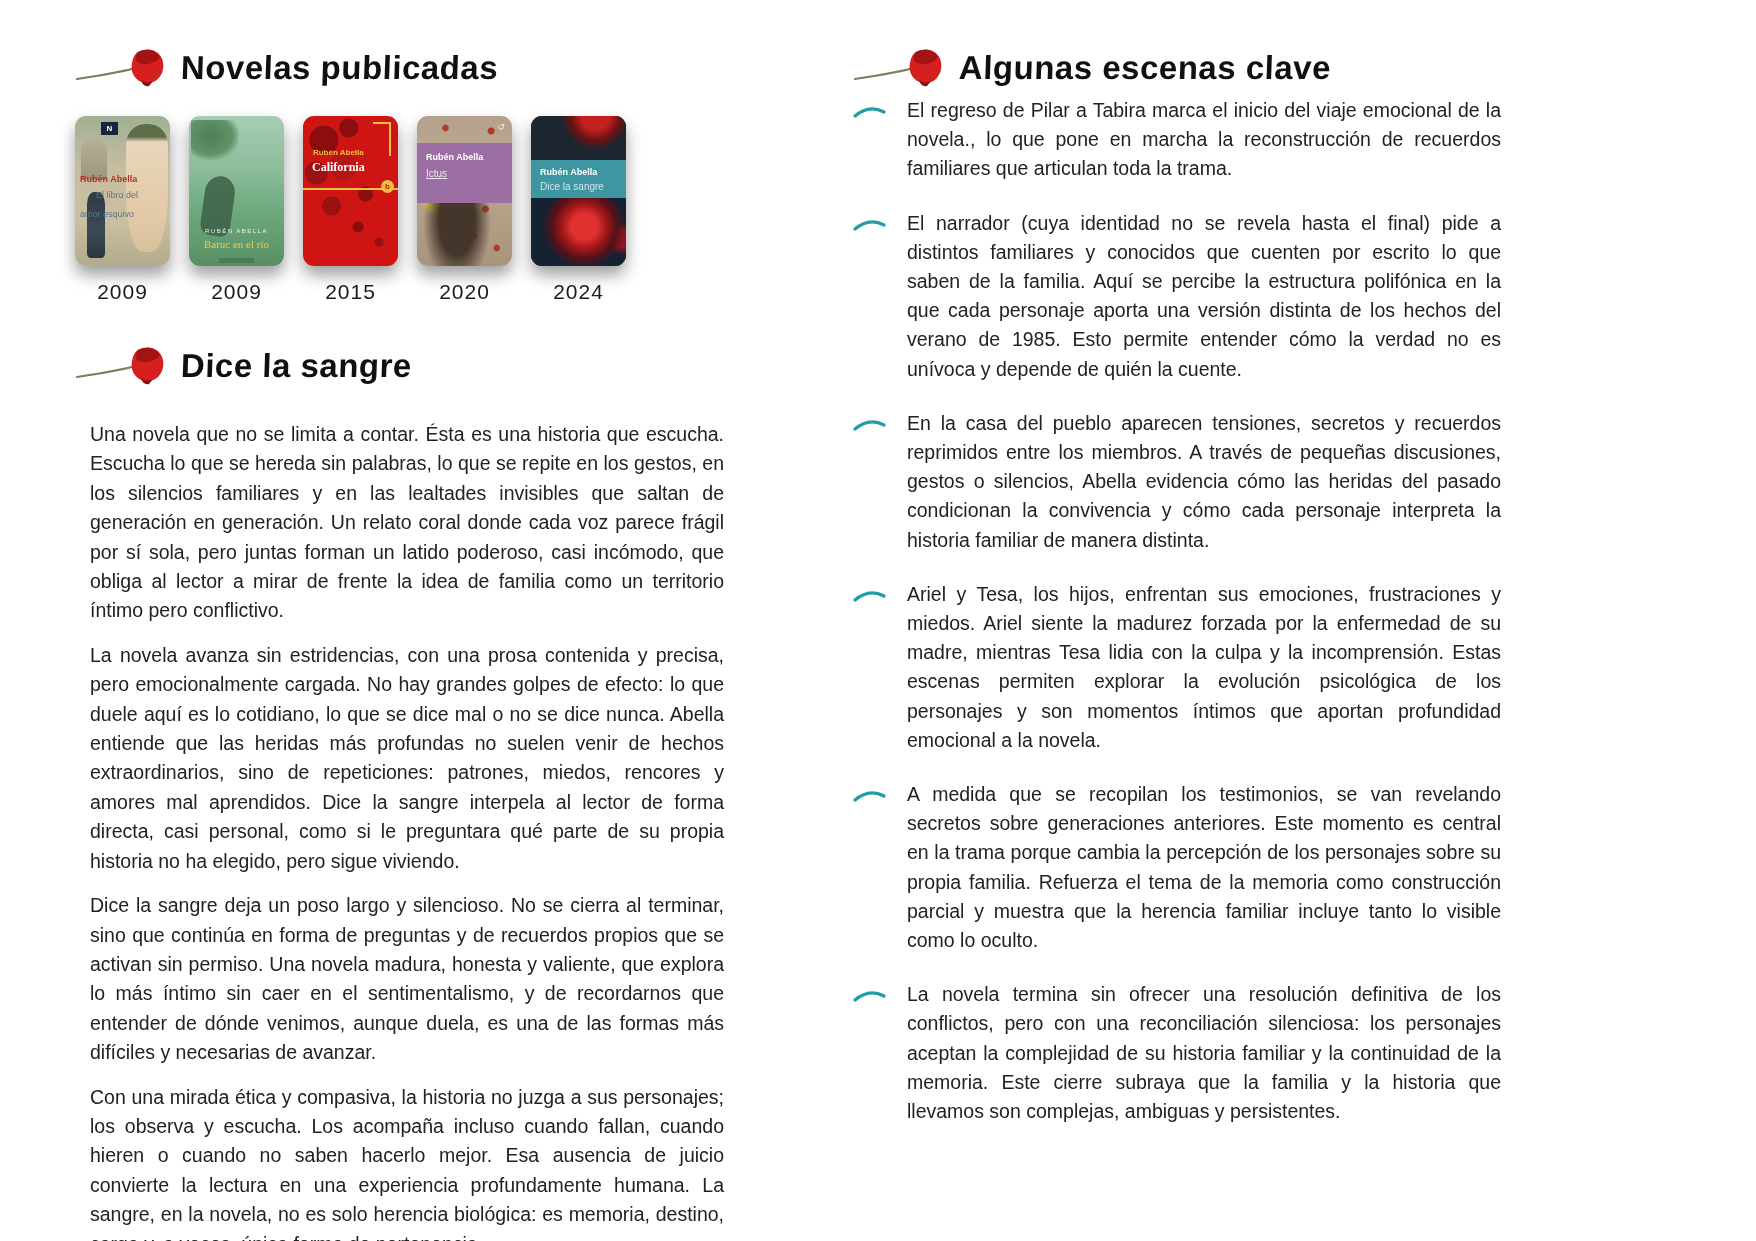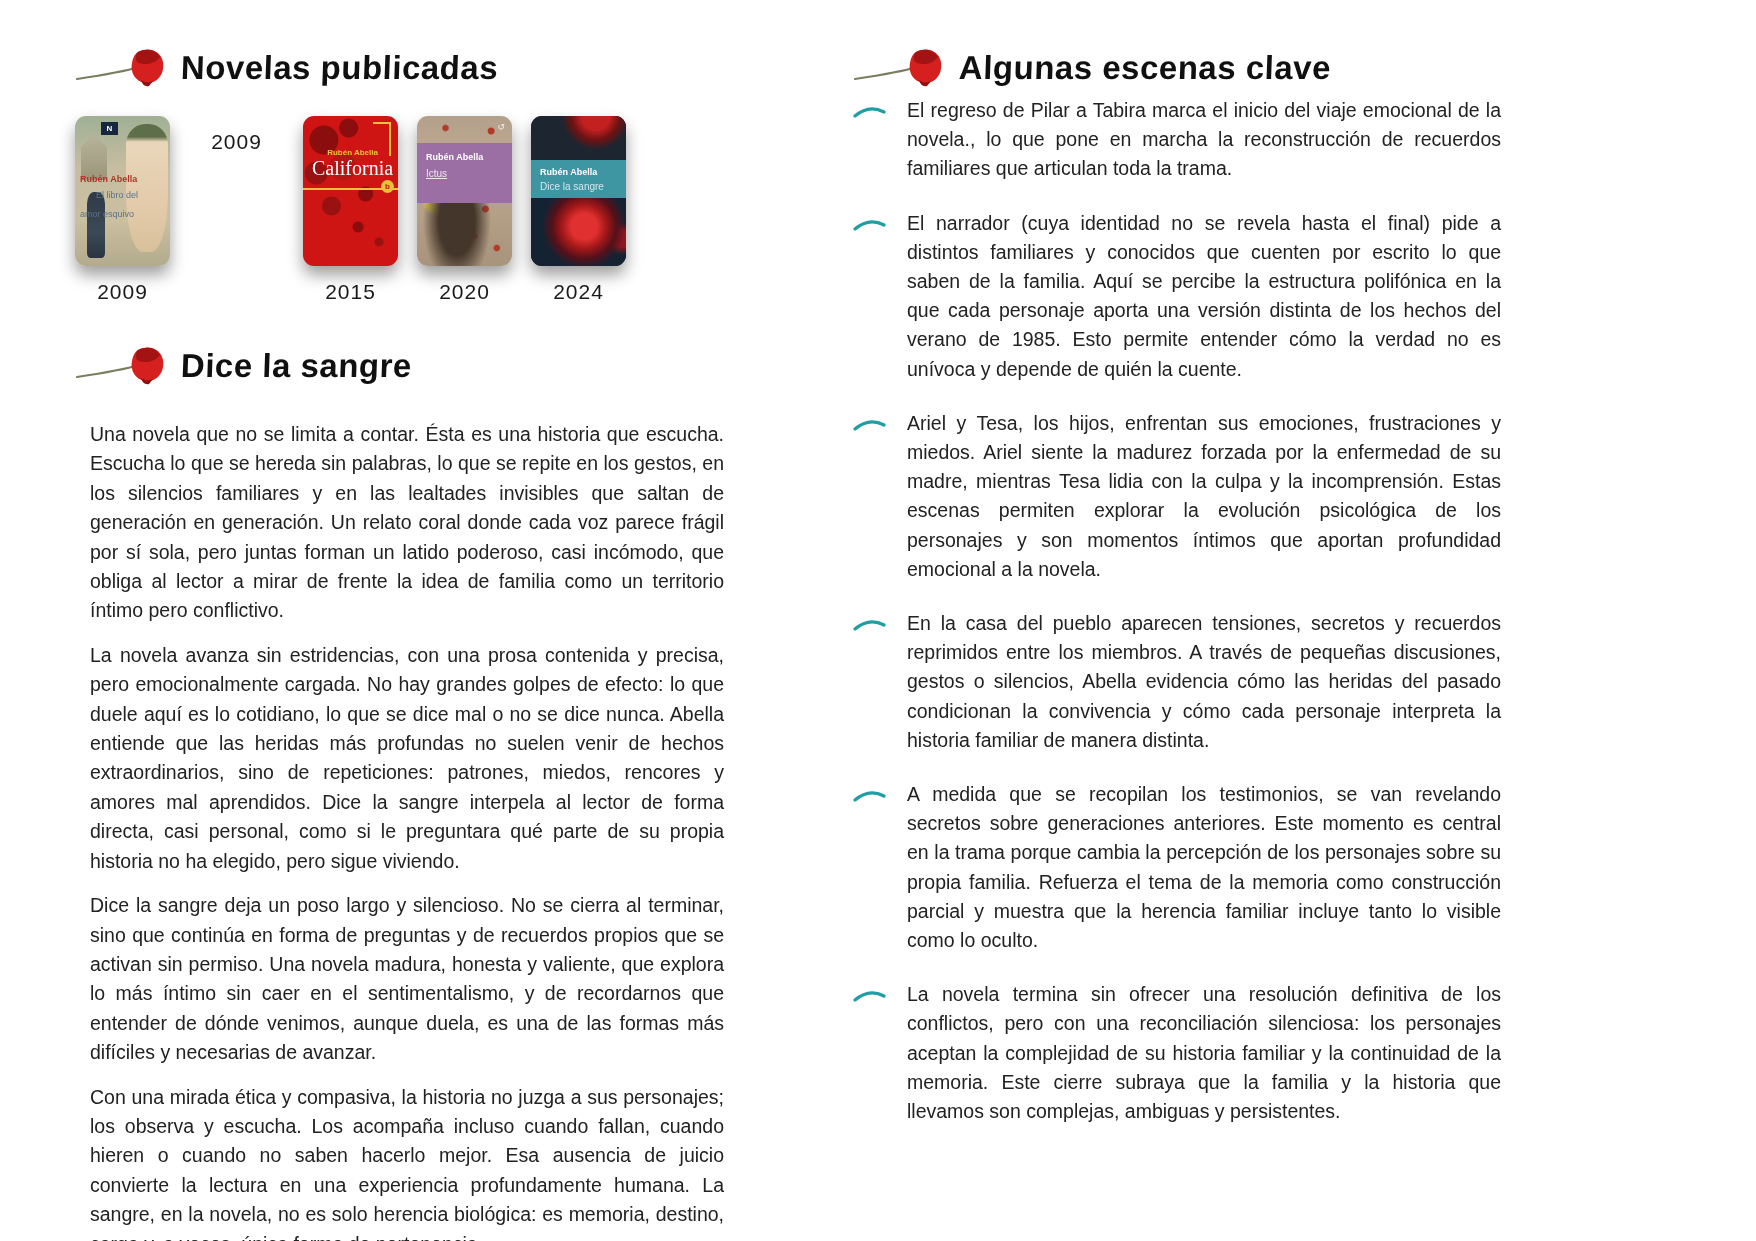--- a/index.html
+++ b/index.html
@@ -69,21 +69,21 @@
          radial-gradient(circle at 42% 34%, #b41616 0 13px, transparent 14px),
          radial-gradient(circle at 66% 52%, #8c0d0d 0 7px,  transparent 8px),
          radial-gradient(circle at 30% 60%, #9a1111 0 9px,  transparent 10px),
          radial-gradient(circle at 58% 74%, #8c0d0d 0 5px,  transparent 6px),
          radial-gradient(circle at 80% 84%, #9a1111 0 4px,  transparent 5px),
          #cf1414; }
   .cv4 .frame { position:absolute; right:7px; top:6px; width:18px; height:34px;
                 border-top:2px solid #e9c23c; border-right:2px solid #e9c23c; }
   .cv4 .txt { position:absolute; left:9px; top:32px; }
   .cv4 .ath { color:#e9c23c; font-size:8px; font-weight:700; display:block; }
-  .cv4 .ttl { color:#ffffff; font-size:20px; font-family:"Liberation Serif",serif; font-weight:400; }
+  .cv4 .ttl { color:#ffffff; font-size:12px; font-family:"Liberation Serif",serif; font-weight:700; }
   .cv4 .rule { position:absolute; left:0; right:0; top:72px; height:1.5px; background:#e9c23c; }
   .cv4 .dot { position:absolute; right:4px; top:64px; width:13px; height:13px; border-radius:50%;
               background:#e9c23c; color:#cf1414; font-size:8px; line-height:13px; text-align:center; font-weight:700; }
 
   
   .cv5 { background:
          radial-gradient(ellipse at 42% 70%, #44362a 0 18px, transparent 34px),
          radial-gradient(circle at 18% 58%, #d9c44e 0 7px, transparent 12px),
          radial-gradient(circle at 72% 62%, #b23a28 0 3px, transparent 4px),
          radial-gradient(circle at 60% 80%, #b23a28 0 3px, transparent 4px),
@@ -146,20 +146,29 @@
         <div class="logo">N</div>
         <div class="txt">
           <span class="ath">Rubén Abella</span>
           <span class="ttl">El libro del amor esquivo</span>
         </div>
       </div>
       <div class="year">2009</div>
     </div>
 
     <div class="cover-cell">
+      <div class="cover cv3">
+        <div class="tree"></div>
+        <div class="sil"></div>
+        <div class="txt">
+          <span class="ath">RUBÉN ABELLA</span>
+          <span class="ttl">Baruc en el río</span>
+        </div>
+        <div class="band"></div>
+      </div>
       <div class="year">2009</div>
     </div>
 
     <div class="cover-cell">
       <div class="cover cv4">
         <div class="frame"></div>
         <div class="txt">
           <span class="ath">Rubén Abella</span>
           <span class="ttl">California</span>
         </div>
@@ -242,38 +251,38 @@
       </div>
       <div class="btext">El narrador (cuya identidad no se revela hasta el final) pide a distintos familiares y conocidos que cuenten por escrito lo que saben de la familia. Aquí se percibe la estructura polifónica en la que cada personaje aporta una versión distinta de los hechos del verano de 1985. Esto permite entender cómo la verdad no es unívoca y depende de quién la cuente.</div>
     </div>
 
     <div class="bullet">
       <div class="marker">
         <svg width="33" height="16" viewBox="0 0 33 16">
             <path d="M2,13 Q16,1 31,9" stroke="#219ea5" stroke-width="3.2" fill="none" stroke-linecap="round"></path>
           </svg>
       </div>
+      <div class="btext">En la casa del pueblo aparecen tensiones, secretos y recuerdos reprimidos entre los miembros. A través de pequeñas discusiones, gestos o silencios, Abella evidencia cómo las heridas del pasado condicionan la convivencia y cómo cada personaje interpreta la historia familiar de manera distinta.</div>
+    </div>
+
+    <div class="bullet">
+      <div class="marker">
+        <svg width="33" height="16" viewBox="0 0 33 16">
+            <path d="M2,13 Q16,1 31,9" stroke="#219ea5" stroke-width="3.2" fill="none" stroke-linecap="round"></path>
+          </svg>
+      </div>
       <div class="btext">Ariel y Tesa, los hijos, enfrentan sus emociones, frustraciones y miedos. Ariel siente la madurez forzada por la enfermedad de su madre, mientras Tesa lidia con la culpa y la incomprensión. Estas escenas permiten explorar la evolución psicológica de los personajes y son momentos íntimos que aportan profundidad emocional a la novela.</div>
     </div>
 
     <div class="bullet">
       <div class="marker">
         <svg width="33" height="16" viewBox="0 0 33 16">
             <path d="M2,13 Q16,1 31,9" stroke="#219ea5" stroke-width="3.2" fill="none" stroke-linecap="round"></path>
           </svg>
       </div>
-      <div class="btext">En la casa del pueblo aparecen tensiones, secretos y recuerdos reprimidos entre los miembros. A través de pequeñas discusiones, gestos o silencios, Abella evidencia cómo las heridas del pasado condicionan la convivencia y cómo cada personaje interpreta la historia familiar de manera distinta.</div>
-    </div>
-
-    <div class="bullet">
-      <div class="marker">
-        <svg width="33" height="16" viewBox="0 0 33 16">
-            <path d="M2,13 Q16,1 31,9" stroke="#219ea5" stroke-width="3.2" fill="none" stroke-linecap="round"></path>
-          </svg>
-      </div>
       <div class="btext">A medida que se recopilan los testimonios, se van revelando secretos sobre generaciones anteriores. Este momento es central en la trama porque cambia la percepción de los personajes sobre su propia familia. Refuerza el tema de la memoria como construcción parcial y muestra que la herencia familiar incluye tanto lo visible como lo oculto.</div>
     </div>
 
     <div class="bullet">
       <div class="marker">
         <svg width="33" height="16" viewBox="0 0 33 16">
             <path d="M2,13 Q16,1 31,9" stroke="#219ea5" stroke-width="3.2" fill="none" stroke-linecap="round"></path>
           </svg>
       </div>
       <div class="btext">La novela termina sin ofrecer una resolución definitiva de los conflictos, pero con una reconciliación silenciosa: los personajes aceptan la complejidad de su historia familiar y la continuidad de la memoria. Este cierre subraya que  la familia y la historia que llevamos son complejas, ambiguas y persistentes.</div>

